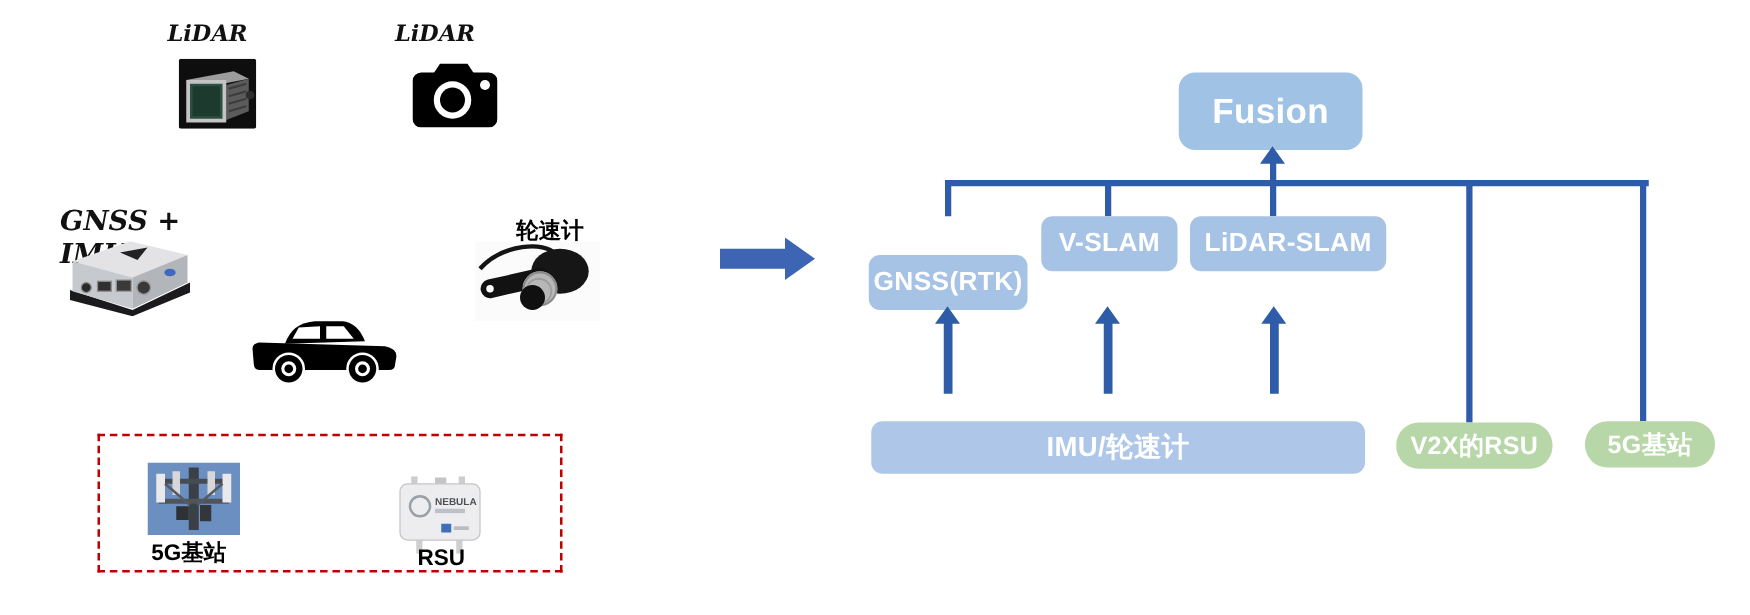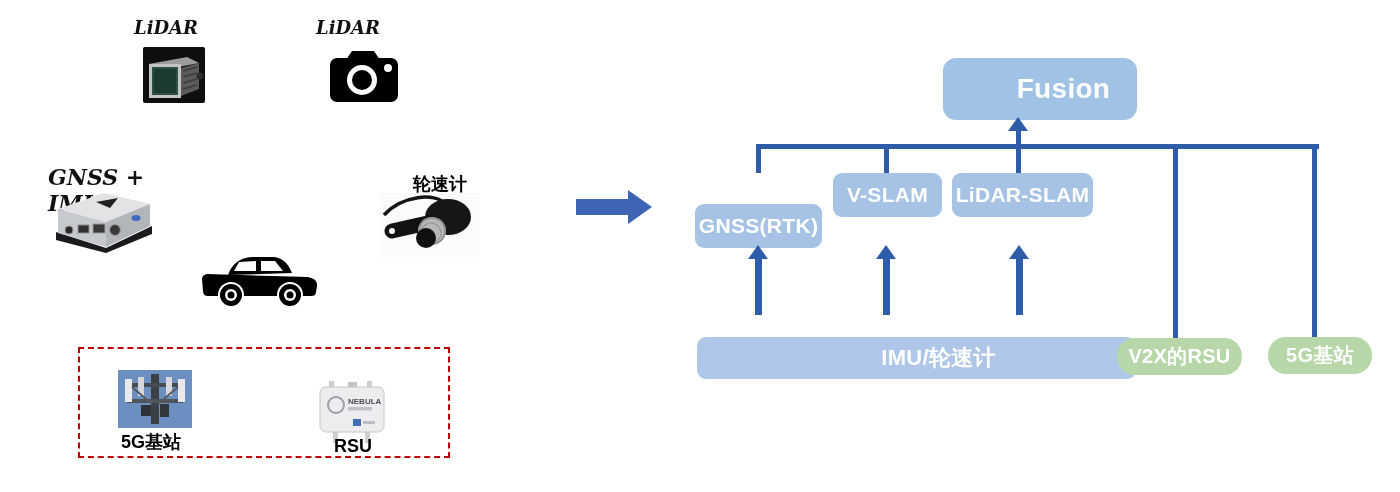--- a/index.html
+++ b/index.html
@@ -5,21 +5,21 @@
   html,body{margin:0;padding:0;background:#fff;}
   body{font-family:"Liberation Sans",sans-serif;}
   .canvas{position:relative;width:1400px;height:492px;background:#fff;overflow:hidden;}
   .abs{position:absolute;}
   .serif-label{font-family:"DejaVu Serif",serif;font-style:italic;font-weight:bold;font-size:18px;color:#111;text-align:left;}
   .cn-label{font-weight:bold;font-size:18px;color:#000;text-align:center;}
   .node{display:flex;align-items:center;justify-content:center;color:#fff;border-radius:9px;font-weight:600;letter-spacing:.3px;}
   .node-blue{background:var(--box-blue);}
   .node-green{background:var(--green-box);}
   .fusion{background:var(--fusion-blue);border-radius:13px;font-size:28px;font-weight:600;}
-  .imu-box{background:var(--imu-blue);font-size:22px;padding-left:44px;}
+  .imu-box{background:var(--imu-blue);font-size:22px;}
   .row-box{font-size:21px;}
   .green-box{font-size:20px;border-radius:18px;}
   .hline{background:var(--line-blue);height:5px;}
   .vline{background:var(--line-blue);width:5px;}
   .arrowhead-up{width:0;height:0;border-left:10px solid transparent;border-right:10px solid transparent;border-bottom:14px solid var(--line-blue);}
   .up-stem{background:var(--line-blue);width:7px;}
   .flow-stem{background:var(--flow-arrow-blue);}
   .flow-head{width:0;height:0;border-top:17px solid transparent;border-bottom:17px solid transparent;border-left:24px solid var(--flow-arrow-blue);}
   .dash-box{border:2.5px dashed var(--dash-red);}
 </style>
@@ -129,33 +129,33 @@
     <rect x="33" y="26" width="24" height="3.5" fill="#bcc1c7"></rect>
     <rect x="38" y="38" width="8" height="7" fill="#3f6fb5"></rect>
     <rect x="48" y="40" width="12" height="3" fill="#b9bec4"></rect>
   </svg>
 
   <div class="abs cn-label" style="left:326px;top:436px;width:54px;">RSU</div>
 
   <div class="abs flow-stem" style="left:576px;top:199px;width:53px;height:16px;"></div>
   <div class="abs flow-head" style="left:628px;top:190px;"></div>
 
-  <div class="abs node fusion" style="left:943px;top:58px;width:147px;height:62px;padding-left:47px;">Fusion</div>
+  <div class="abs node fusion" style="left:943px;top:58px;width:147px;height:62px;">Fusion</div>
 
   <div class="abs hline" style="left:756px;top:144px;width:563px;"></div>
   <div class="abs vline" style="left:756px;top:144px;height:29px;"></div>
   <div class="abs vline" style="left:884px;top:144px;height:29px;"></div>
   <div class="abs vline" style="left:1016px;top:130px;height:43px;"></div>
   <div class="abs arrowhead-up" style="left:1008px;top:117px;"></div>
   <div class="abs vline" style="left:1173px;top:144px;height:194px;"></div>
   <div class="abs vline" style="left:1312px;top:144px;height:193px;"></div>
 
   <div class="abs node node-blue row-box" style="left:695px;top:173px;width:127px;height:44px;margin-top:31px;">GNSS(RTK)</div>
   <div class="abs node node-blue row-box" style="left:833px;top:173px;width:109px;height:44px;">V-SLAM</div>
-  <div class="abs node node-blue row-box" style="left:952px;top:173px;width:141px;height:44px;">LiDAR-SLAM</div>
+  <div class="abs node node-blue row-box" style="left:952px;top:173px;width:157px;height:44px;">LiDAR-SLAM</div>
 
   <div class="abs up-stem" style="left:755px;top:258px;height:57px;"></div>
   <div class="abs arrowhead-up" style="left:748px;top:245px;"></div>
   <div class="abs up-stem" style="left:883px;top:258px;height:57px;"></div>
   <div class="abs arrowhead-up" style="left:876px;top:245px;"></div>
   <div class="abs up-stem" style="left:1016px;top:258px;height:57px;"></div>
   <div class="abs arrowhead-up" style="left:1009px;top:245px;"></div>
 
   <div class="abs node imu-box" style="left:697px;top:337px;width:395px;height:42px;">IMU/轮速计</div>
   <div class="abs node node-green green-box" style="left:1117px;top:338px;width:125px;height:37px;">V2X的RSU</div>

